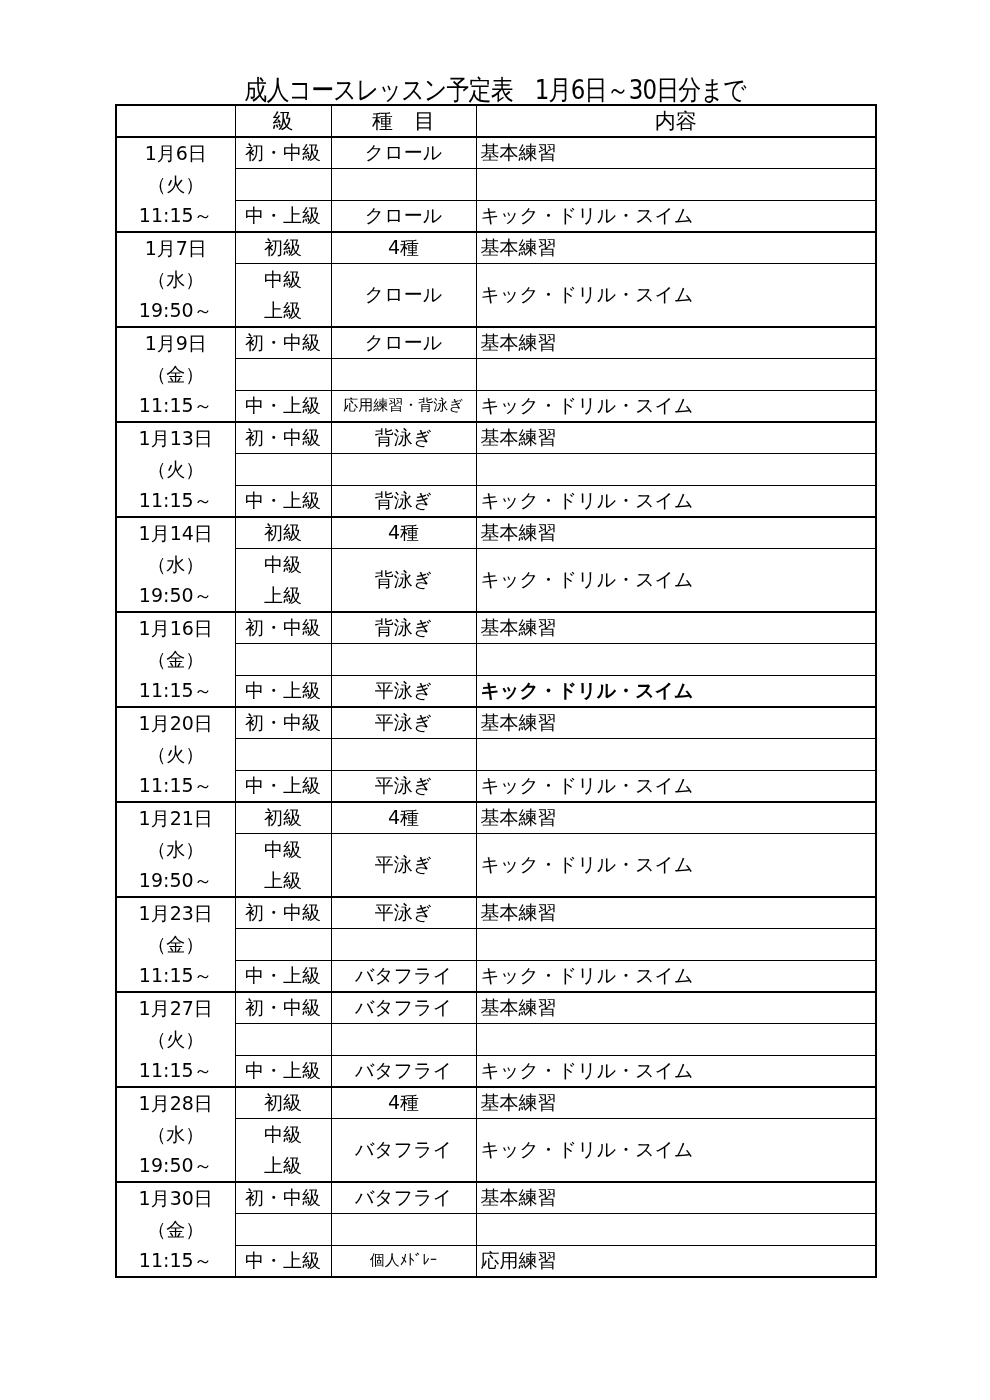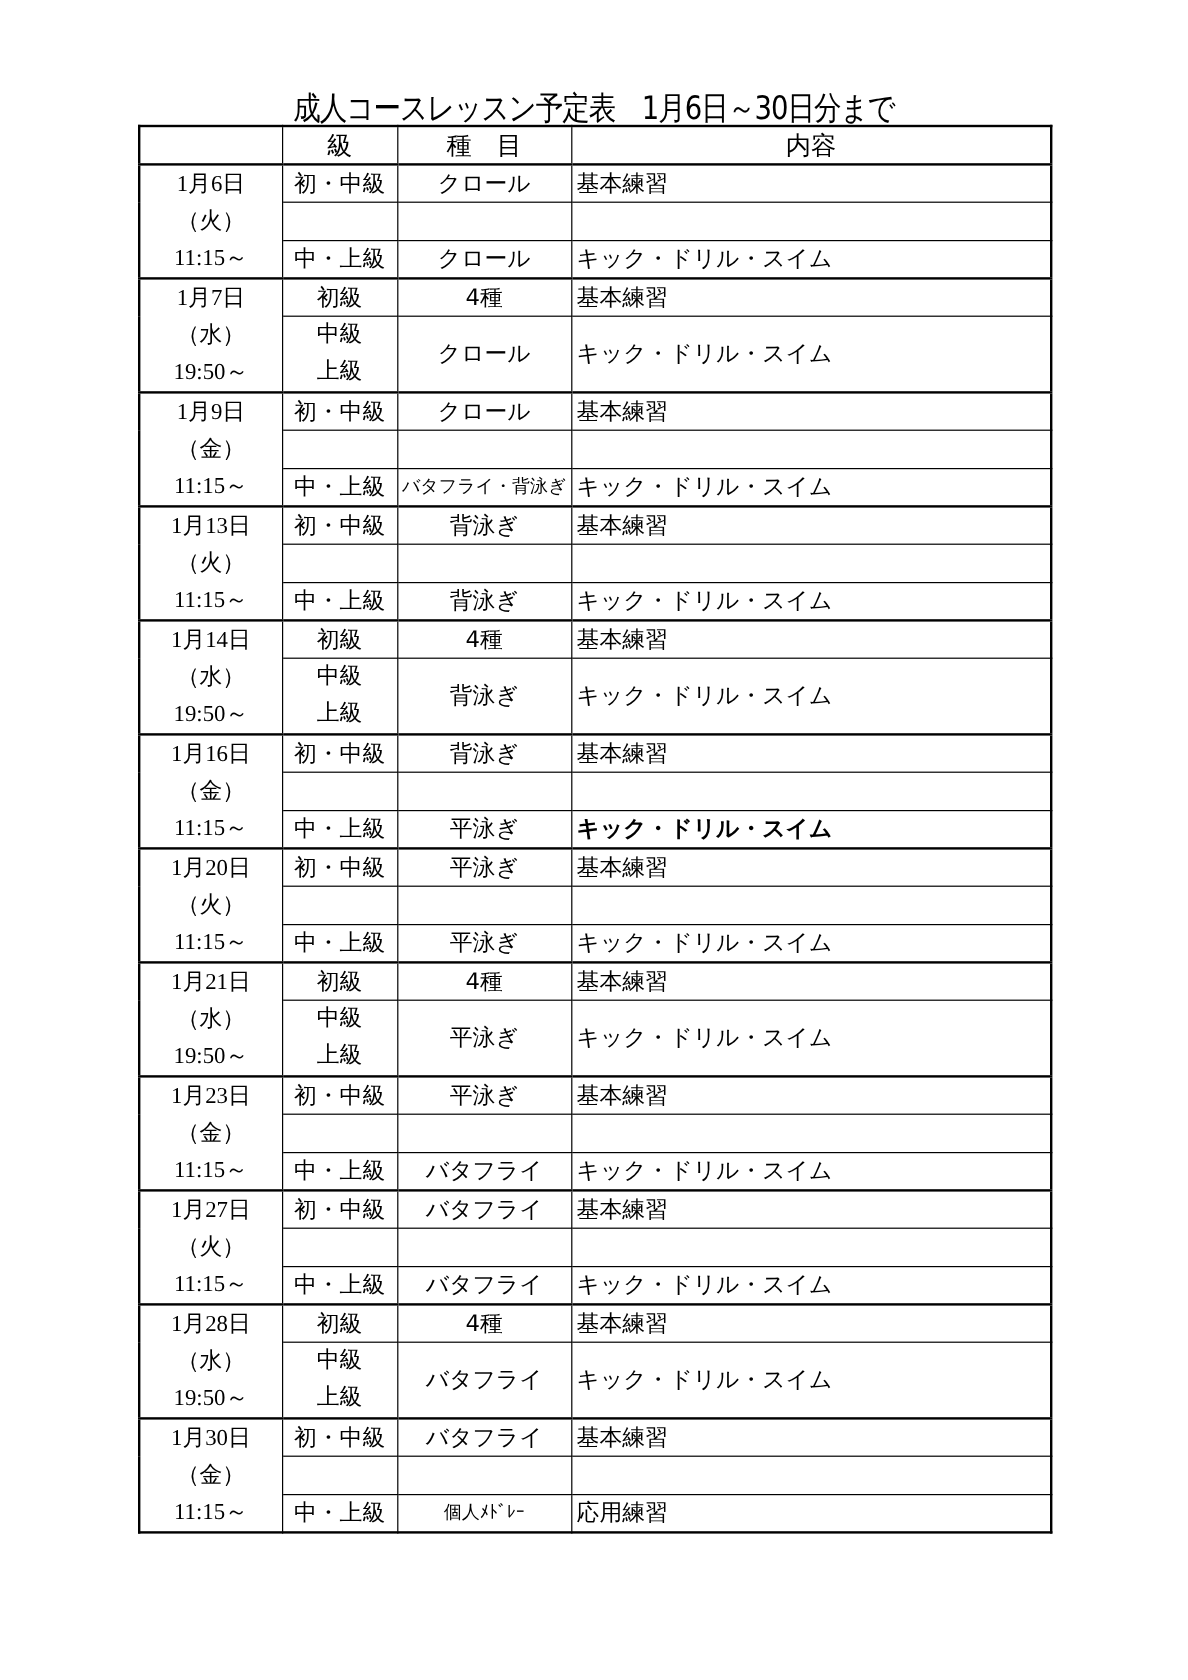--- a/index.html
+++ b/index.html
@@ -2,22 +2,22 @@
 <html><head>
 <meta charset="utf-8">
 <style>
   html, body { margin:0; padding:0; background:#ffffff; }
   body { width:990px; height:1400px; position:relative; font-family:"DejaVu Sans","Liberation Sans",sans-serif; color:#000; }
   .title { position:absolute; top:72px; left:0; width:990px; text-align:center; font-size:27px; letter-spacing:-1px; transform:scaleX(0.85); transform-origin:center; }
   .sheet { position:absolute; left:115px; top:104px; width:760px; }
   table { border-collapse:collapse; width:760px; table-layout:fixed; }
   td { border:1px solid #000; padding:0; height:30px; font-size:19px; vertical-align:middle; overflow:hidden; white-space:nowrap; }
   .hdr td { text-align:center; font-size:21px; border-bottom:2px solid #000; }
-  .date { text-align:center; line-height:31px; font-size:19px;font-family:Liberation Serif, serif; }
-  .lvl { text-align:center;font-family:Liberation Mono, monospace; }
+  .date { text-align:center; line-height:31px; font-size:19px; }
+  .lvl { text-align:center; }
   .evt { text-align:center; font-weight:normal; }
   .evt.small { font-size:15px; }
   .cnt { padding-left:4px; }
   .cnt.bold { font-weight:bold; }
   tr.grp-start td { border-top:2px solid #000; }
   table { border:2px solid #000; }
   .tall { height:62px; }
   .stack span { display:block; line-height:31px; }
   .footer { border:1px solid #000; border-top:none; height:94px; width:758px; display:flex; align-items:center; justify-content:center; font-size:18px; }
 </style>
@@ -89,21 +89,21 @@
           <td class="evt">クロール</td>
           <td class="cnt">基本練習</td>
         </tr>
         <tr>
           <td class="lvl"></td>
           <td class="evt"></td>
           <td class="cnt"></td>
         </tr>
         <tr>
           <td class="lvl">中・上級</td>
-          <td class="evt small">バタフライ・背泳ぎ</td>
+          <td class="evt small">応用練習・背泳ぎ</td>
           <td class="cnt">キック・ドリル・スイム</td>
         </tr>
         <tr class="grp-start">
           <td class="date" rowspan="3">
             <div>1月13日</div>
             <div>（火）</div>
             <div>11:15～</div>
           </td>
           <td class="lvl">初・中級</td>
           <td class="evt">背泳ぎ</td>

